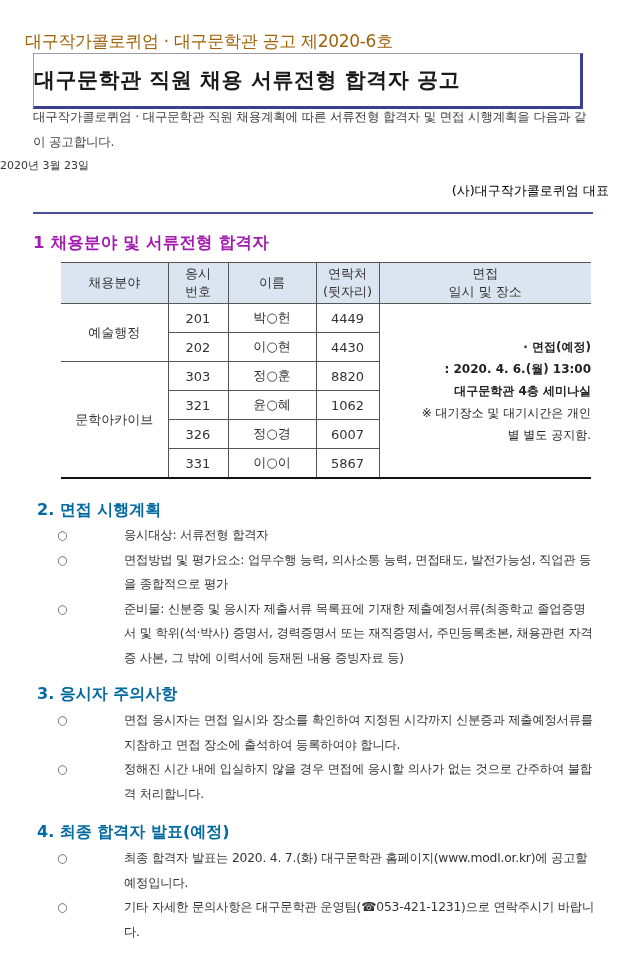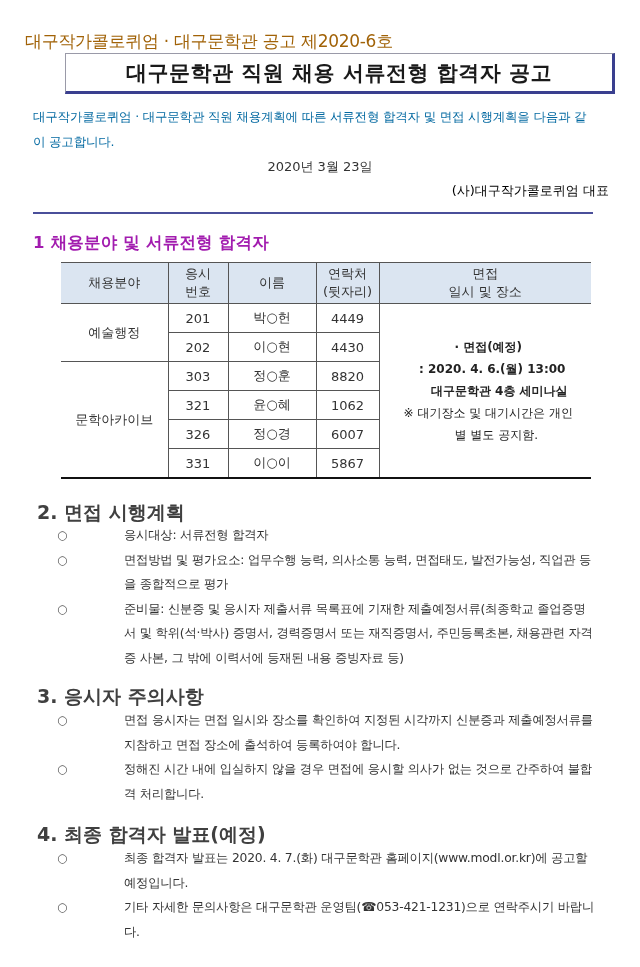--- a/index.html
+++ b/index.html
@@ -4,48 +4,47 @@
 <style>
   html, body { margin: 0; padding: 0; background: #ffffff; }
   body {
     width: 640px; height: 967px; position: relative; overflow: hidden;
     font-family: "DejaVu Sans", "Liberation Sans", sans-serif;
     color: #222222;
   }
   .abs { position: absolute; }
   .notice-no { left: 25px; top: 30px; font-size: 17px; color: #a16207; letter-spacing: -0.3px; }
   .title-box {
-    left: 33px; top: 53px; width: 550px; height: 41px;
+    left: 33px; top: 53px; width: 550px; height: 56px;
     border-top: 1px solid #9a9aa8; border-left: 1px solid #9a9aa8;
     border-right: 3px solid #3a3f8f; border-bottom: 3px solid #3a3f8f;
-    display: flex; align-items: center; justify-content: center;
+    display: flex; align-items: center; 
     box-sizing: border-box;
-    margin-left: 32px;
   }
   .title-box span { font-size: 21px; font-weight: bold; color: #1a1a1a; letter-spacing: 0.5px; }
-  .intro { left: 33px; top: 104px; width: 560px; font-size: 12.5px; line-height: 25px; color: #0369a1; letter-spacing: -0.2px; }
-  .date { left: 0; width: 640px; top: 158px; text-align: center; font-size: 13px; color: #333; }
+  .intro { left: 33px; top: 104px; width: 560px; font-size: 12.5px; line-height: 25px; color: #404040; letter-spacing: -0.2px; }
+  .date { left: 0; width: 640px; top: 158px; font-size: 11px; color: #333; }
   .issuer { right: 31px; top: 182px; font-size: 13px; color: #000000; }
   .divider { left: 33px; top: 212px; width: 560px; height: 2px; background: #4a4f9a; }
 
   .h1 { left: 33px; top: 232px; font-size: 16.5px; font-weight: bold; color: #a21caf; letter-spacing: 0.2px; }
-  .h2 { left: 37px; font-size: 19px; font-weight: bold; color: #404040; text-align: center; }
+  .h2 { left: 37px; font-size: 16px; font-weight: bold; color: #0369a1; text-align: center; }
 
   table.pass {
     position: absolute; left: 61px; top: 262px; width: 530px;
     border-collapse: collapse; font-size: 13px; color: #333;
   }
   table.pass td, table.pass th { border: 1px solid #555; text-align: center; padding: 0; font-weight: normal; }
   table.pass th { background: #dbe5f1; height: 40px; line-height: 18px; border-top: 1px solid #555; border-bottom: 1px solid #555; }
   table.pass td { height: 28px; text-align: center; }
   table.pass .first-col { border-left: none; }
   table.pass .last-col { border-right: none; }
   table.pass tr.last-row td { border-bottom: 2px solid #111; }
   table.pass td.info {
-    text-align: center; vertical-align: middle; border-bottom: 2px solid #111;
+    text-align: right; vertical-align: middle; border-bottom: 2px solid #111;
     padding-left: 6px; font-size: 12px; line-height: 22px; color: #222;
   }
   .info .b { font-weight: bold; }
   .info .ind1 { padding-left: 8px; }
   .info .ind2 { padding-left: 22px; }
   .info .ind3 { padding-left: 16px; }
 
   .bullets { left: 57px; width: 540px; font-size: 12.3px; line-height: 24.5px; color: #333; letter-spacing: -0.2px; }
   .bullet { display: flex; }
   .bullet .mark { width: 24px; flex: none; font-size: 12px; color: #555; }

